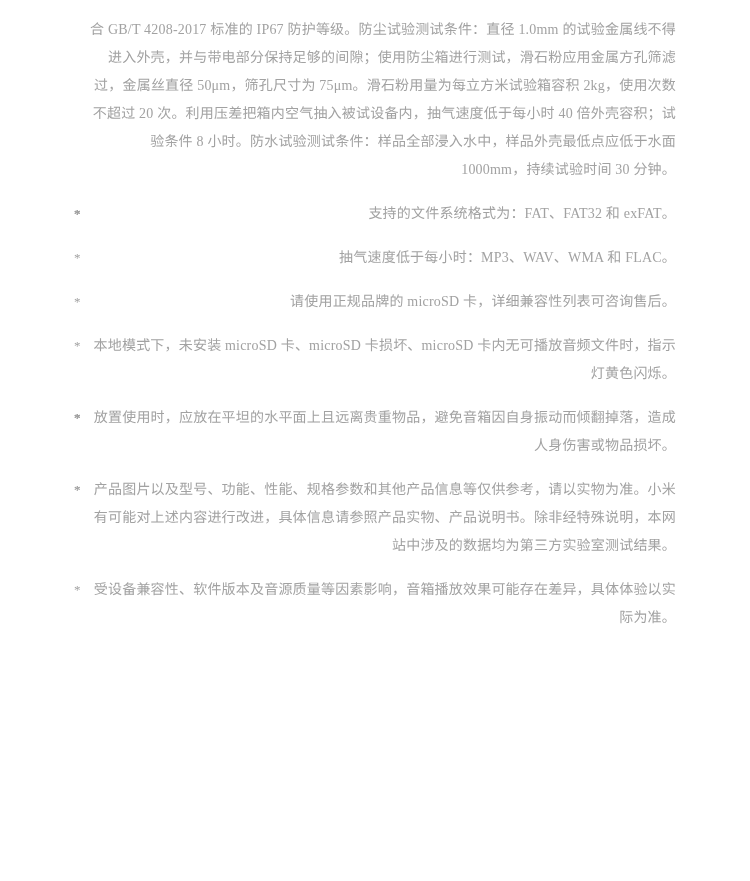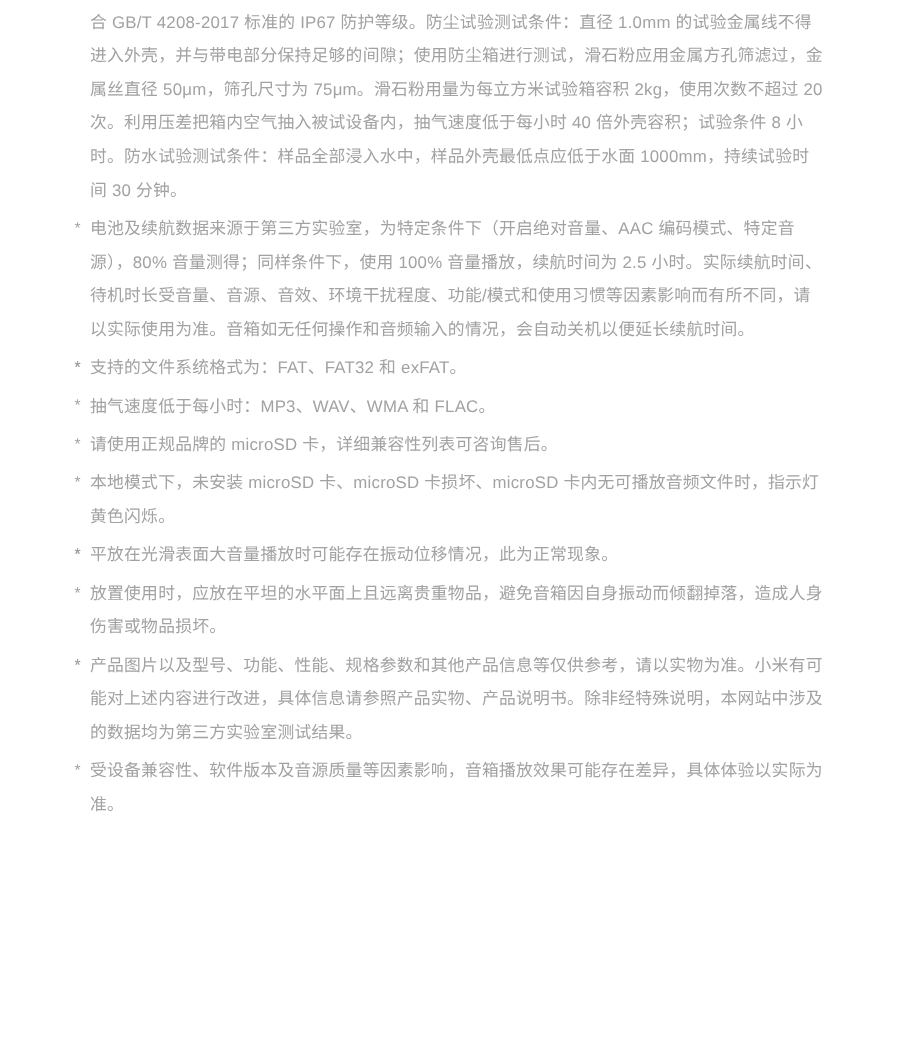--- a/index.html
+++ b/index.html
@@ -16,52 +16,53 @@
     overflow: hidden;
   }
   .disclaimer-list {
     position: absolute;
     top: 0;
     left: 71px;
     width: 621px;
   }
   .note {
     position: relative;
-    margin: 4px;
+    margin: 16px;
     padding: 0;
     font-size: 14px;
     line-height: 28px;
     color: #a2a2a2;
     letter-spacing: 0.2px;
-    text-align: left;
+    text-align: right;
     word-break: break-word;
+    font-family: Liberation Serif, serif;
   }
   .note .bullet {
     position: absolute;
     left: -13px;
     top: 0;
     font-size: 13px;
     line-height: 28px;
     color: #a2a2a2;
   }
 </style>
 </head>
 <body>
 
 <div class="page">
   <div class="disclaimer-list">
       <div class="note"><span>合 GB/T 4208-2017 标准的 IP67 防护等级。防尘试验测试条件：直径 1.0mm 的试验金属线不得进入外壳，并与带电部分保持足够的间隙；使用防尘箱进行测试，滑石粉应用金属方孔筛滤过，金属丝直径 50μm，筛孔尺寸为 75μm。滑石粉用量为每立方米试验箱容积 2kg，使用次数不超过 20 次。利用压差把箱内空气抽入被试设备内，抽气速度低于每小时 40 倍外壳容积；试验条件 8 小时。防水试验测试条件：样品全部浸入水中，样品外壳最低点应低于水面 1000mm，持续试验时间 30 分钟。</span></div>
-      <div class="note"><span class="bullet">*</span><span>电池及续航数据来源于第三方实验室，为特定条件下（开启绝对音量、AAC 编码模式、特定音源），80% 音量测得；同样条件下，使用 100% 音量播放，续航时间为 2.5 小时。实际续航时间、待机时长受音量、音源、音效、环境干扰程度、功能/模式和使用习惯等因素影响而有所不同，请以实际使用为准。音箱如无任何操作和音频输入的情况，会自动关机以便延长续航时间。</span></div>
+      <div class="note"><span class="bullet">*</span></div>
       <div class="note"><span class="bullet">*</span></div>
       <div class="note"><span class="bullet">*</span></div>
       <div class="note"><span class="bullet">*</span><span>支持的文件系统格式为：FAT、FAT32 和 exFAT。</span></div>
       <div class="note"><span class="bullet">*</span><span>抽气速度低于每小时：MP3、WAV、WMA 和 FLAC。</span></div>
       <div class="note"><span class="bullet">*</span><span>请使用正规品牌的 microSD 卡，详细兼容性列表可咨询售后。</span></div>
       <div class="note"><span class="bullet">*</span><span>本地模式下，未安装 microSD 卡、microSD 卡损坏、microSD 卡内无可播放音频文件时，指示灯黄色闪烁。</span></div>
       <div class="note"><span class="bullet">*</span></div>
       <div class="note"><span class="bullet">*</span></div>
-      <div class="note"><span class="bullet">*</span><span>平放在光滑表面大音量播放时可能存在振动位移情况，此为正常现象。</span></div>
+      <div class="note"><span class="bullet">*</span></div>
       <div class="note"><span class="bullet">*</span><span>放置使用时，应放在平坦的水平面上且远离贵重物品，避免音箱因自身振动而倾翻掉落，造成人身伤害或物品损坏。</span></div>
       <div class="note"><span class="bullet">*</span></div>
       <div class="note"><span class="bullet">*</span><span>产品图片以及型号、功能、性能、规格参数和其他产品信息等仅供参考，请以实物为准。小米有可能对上述内容进行改进，具体信息请参照产品实物、产品说明书。除非经特殊说明，本网站中涉及的数据均为第三方实验室测试结果。</span></div>
       <div class="note"><span class="bullet">*</span><span>受设备兼容性、软件版本及音源质量等因素影响，音箱播放效果可能存在差异，具体体验以实际为准。</span></div>
     </div>
 </div>
 
 </body></html>

